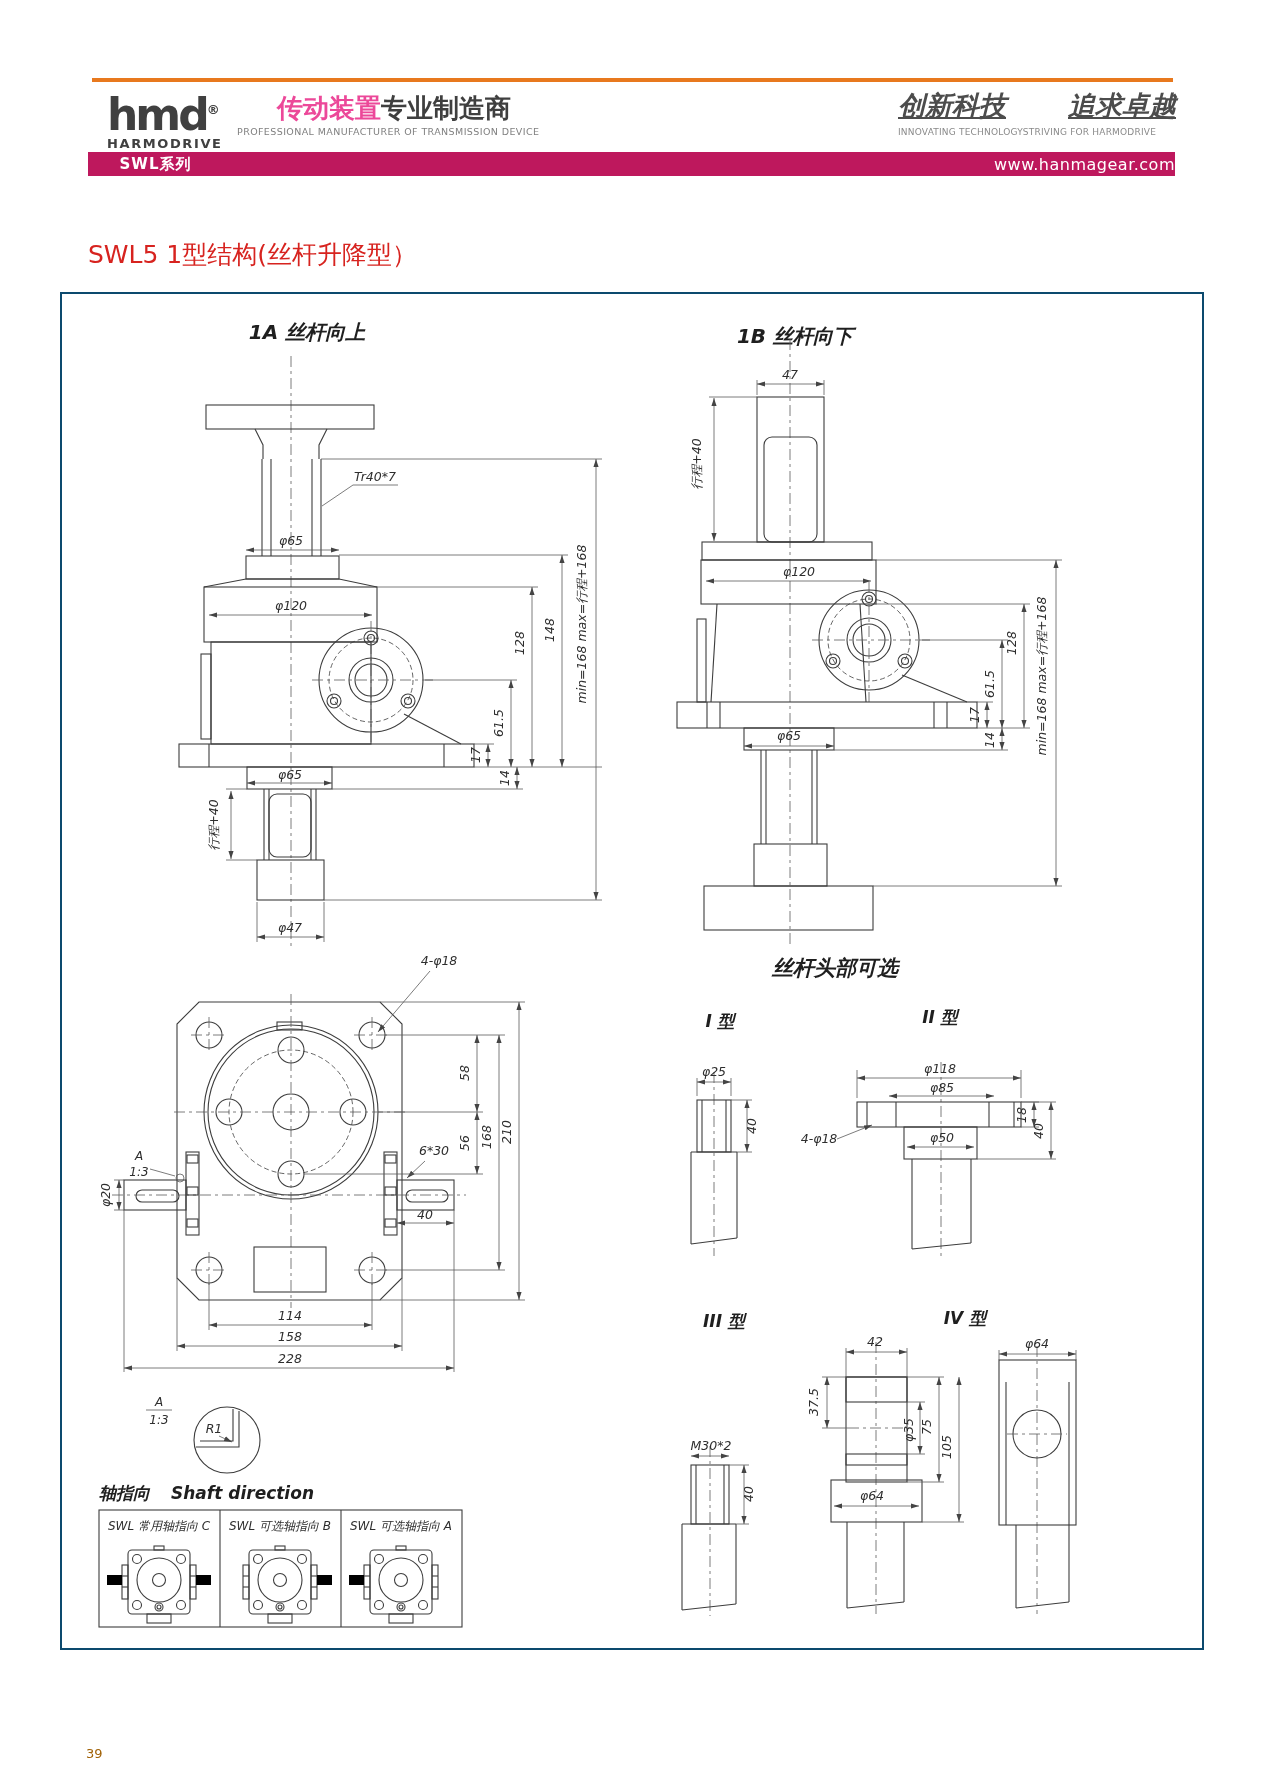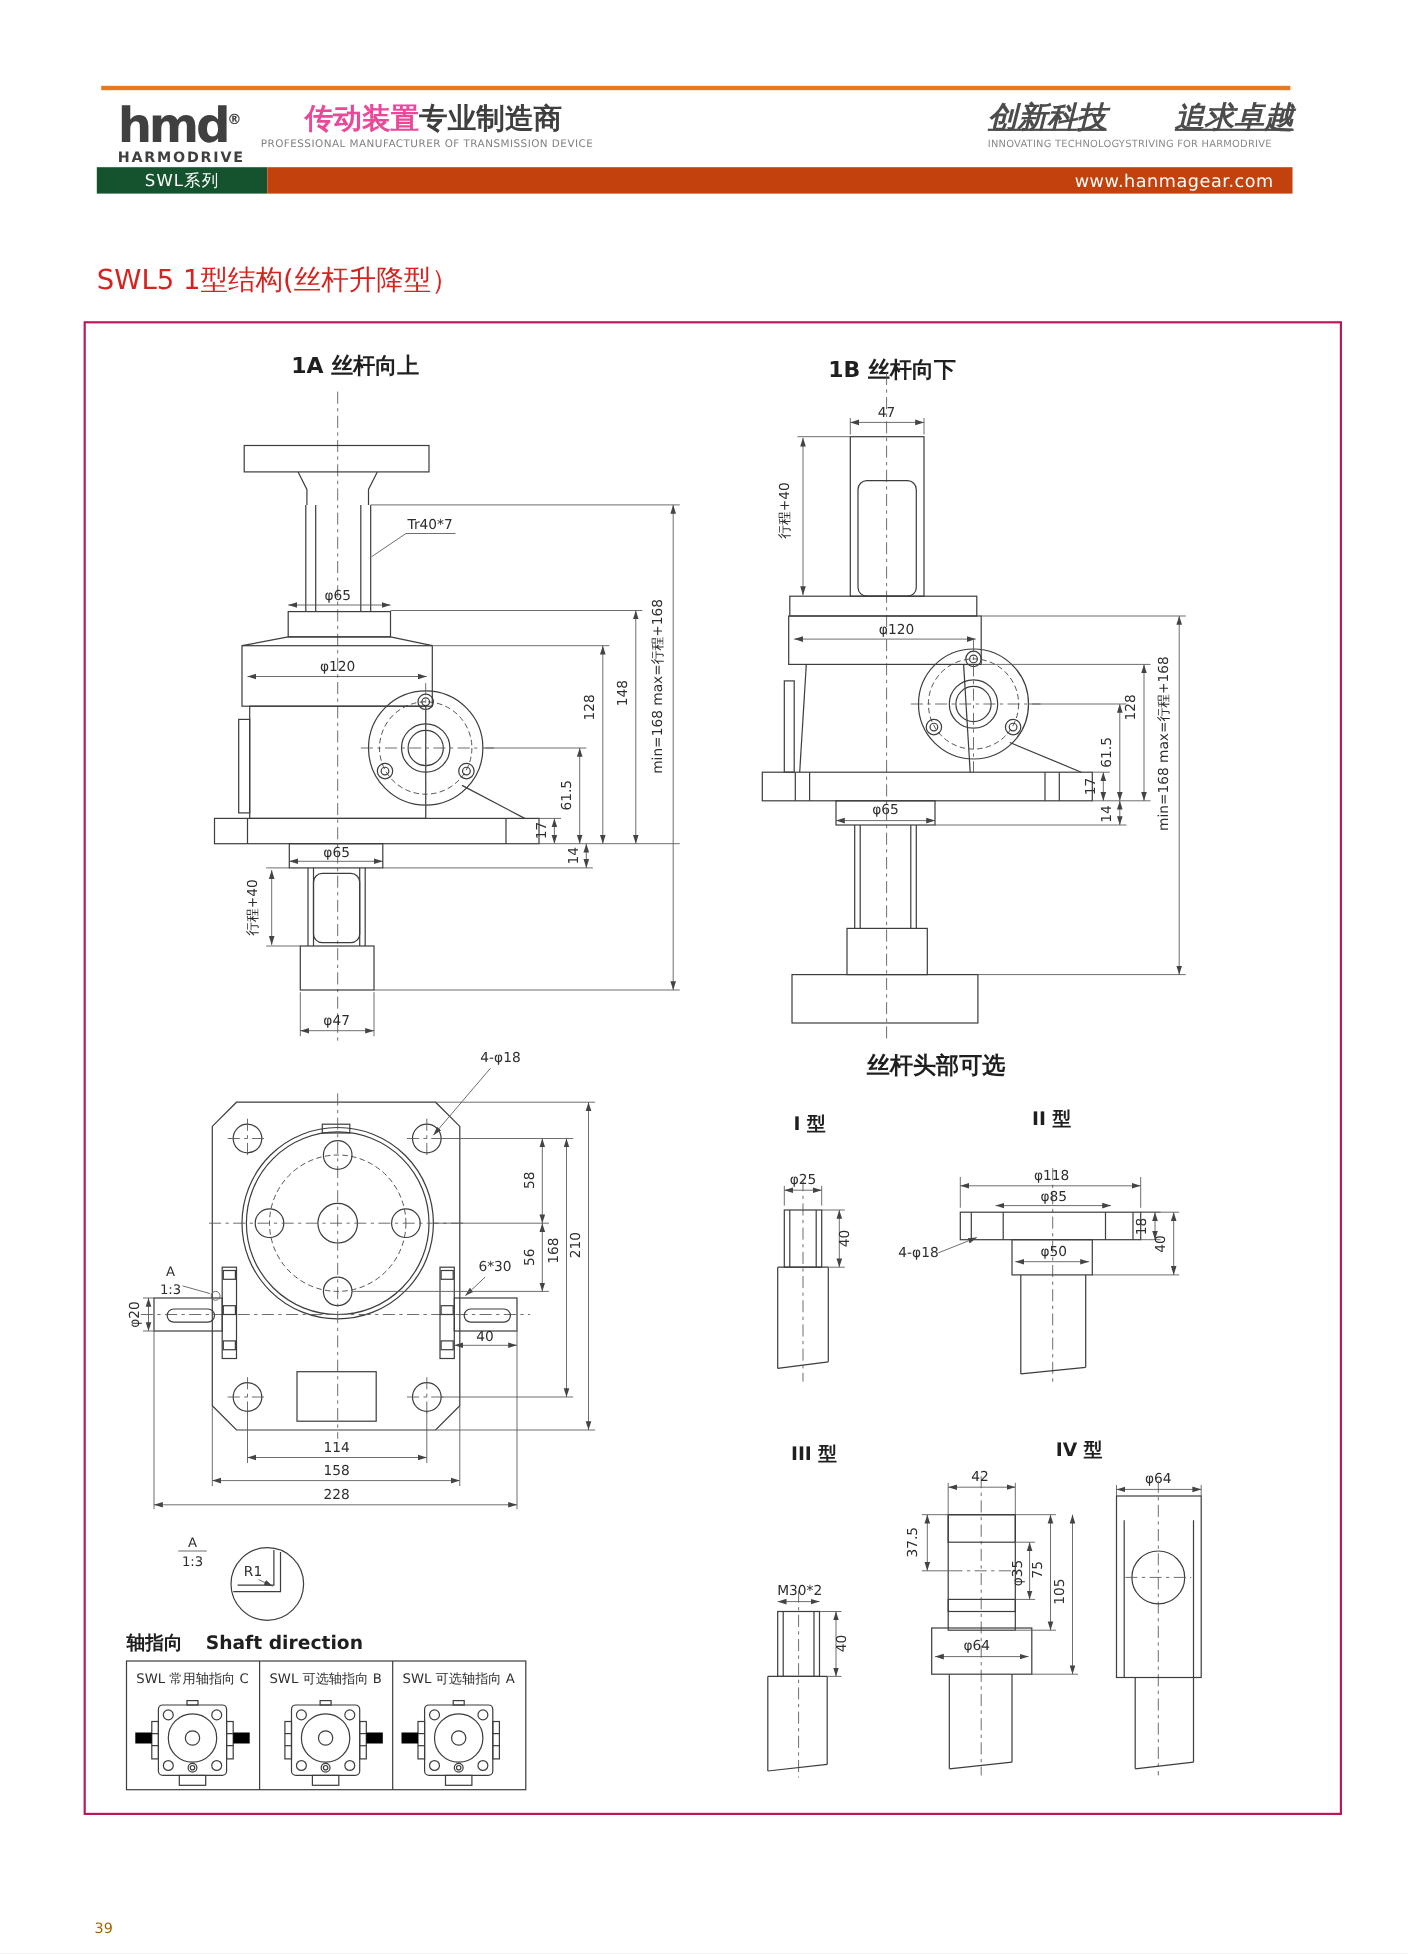--- a/index.html
+++ b/index.html
@@ -16,26 +16,26 @@
   .tagline-cn .a{color:#ec4899;margin-left:40px;}
   .tagline-cn .b{color:#3f3f3f;}
   .tagline-en{font-size:9.5px;color:#808080;letter-spacing:0.4px;margin-top:4px;}
   .slogan{position:absolute;left:898px;top:88px;width:278px;}
   .slogan-cn{display:flex;justify-content:space-between;
              font-family:"DejaVu Serif","Liberation Serif",serif;font-style:italic;
              font-weight:bold;font-size:27px;color:#4c4c4c;text-decoration:underline;}
   .slogan-en{display:flex;font-size:9px;color:#8a8a8a;
              margin-top:3px;letter-spacing:0.2px;}
   .series-row{position:absolute;left:88px;top:152px;height:24px;width:1087px;display:flex;}
-  .series-tab{width:155px;background:#14532d;color:#fff;font-size:15px;font-weight:normal;
+  .series-tab{width:135px;background:#be185d;color:#fff;font-size:15px;font-weight:bold;
               display:flex;align-items:center;justify-content:center;letter-spacing:1px;}
-  .red-bar{flex:1;background:#c2410c;color:#fff;display:flex;align-items:center;
-           justify-content:flex-end;font-size:16px;padding-right:17px;letter-spacing:0.5px;}
+  .red-bar{flex:1;background:#be185d;color:#fff;display:flex;align-items:center;
+           justify-content:flex-end;font-size:16px;padding-right:0;letter-spacing:0.5px;}
   .doc-title{position:absolute;left:88px;top:238px;font-size:25px;font-weight:normal;color:#d7231f;margin:0;}
-  .main-box{position:absolute;left:76px;top:292px;width:1140px;height:1354px;border:2px solid #be185d;}
+  .main-box{position:absolute;left:60px;top:292px;width:1140px;height:1354px;border:2px solid #0c4a6e;font-style:italic;}
   .page-num{position:absolute;left:86px;top:1746px;font-size:13px;color:#a16207;}
   
   .cad line,.cad rect,.cad circle,.cad polyline,.cad polygon,.cad path{stroke:#3d3d3d;fill:none;stroke-width:1.1px;}
   line.cl{stroke:#5a5a5a;fill:none;stroke-width:0.8px;stroke-dasharray:11 4 3 4;}
   circle.dash{stroke-dasharray:5 3;stroke-width:0.8px !important;}
   .dim{stroke:#5a5a5a;fill:none;stroke-width:0.8px;}
   .arr{marker-start:url(#ma);marker-end:url(#ma);}
   .arrE{marker-end:url(#ma);}
   .hatchrect{fill:url(#ph);stroke:#3d3d3d;stroke-width:1.1px;}
   text.dt{font-size:12.5px;fill:#2e2e2e;text-anchor:middle;font-family:"DejaVu Sans","Liberation Sans",sans-serif;}

